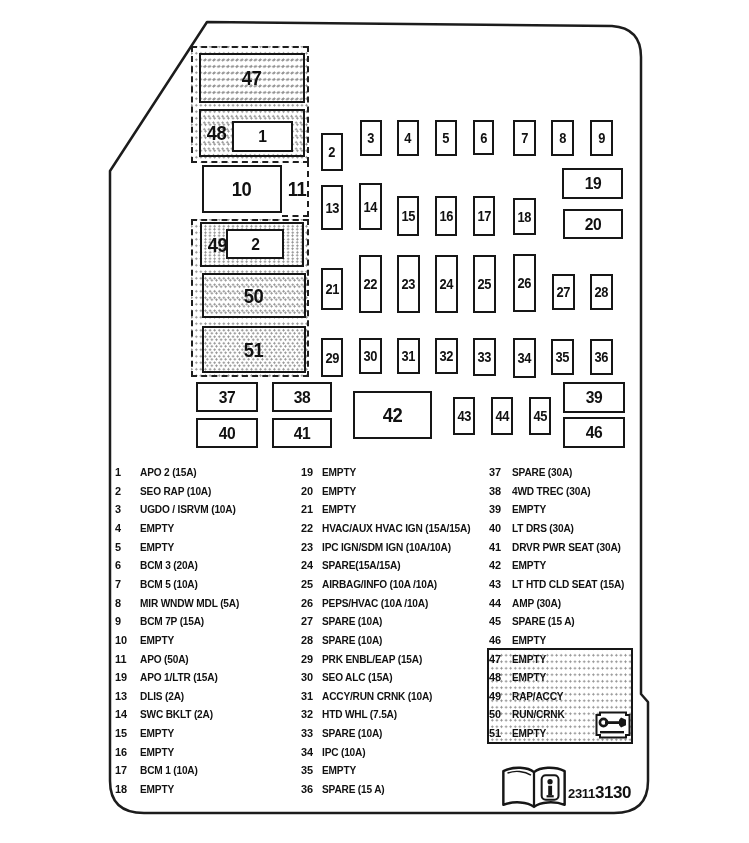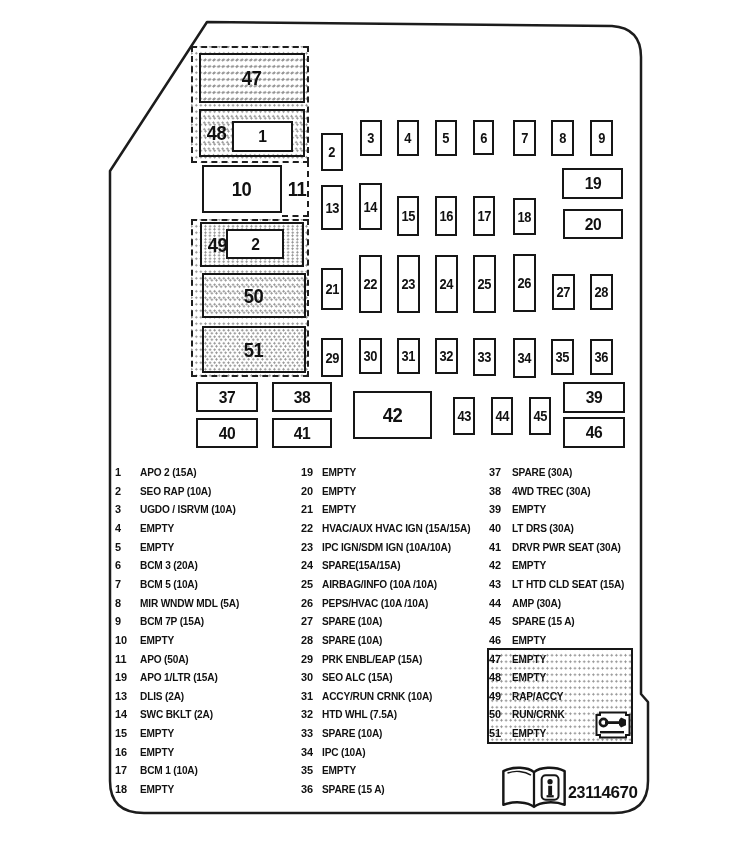--- a/index.html
+++ b/index.html
@@ -18,21 +18,21 @@
   .fuse.dotted-left{justify-content:flex-start;padding-left:5px;}
   .fuse .num{transform:scaleX(.92);letter-spacing:-.5px;line-height:1;}
   .legend-row{position:absolute;height:14px;font-size:11.5px;font-weight:bold;line-height:14px;white-space:nowrap;}
   .legend-row .n{position:absolute;left:0;top:0;transform:scaleX(.95);transform-origin:0 50%;}
   .legend-row .lbl{position:absolute;top:0;transform:scaleX(.88);transform-origin:0 50%;letter-spacing:-.2px;}
   .legend-box{position:absolute;left:487px;top:648px;width:146px;height:96px;
               border:2px solid #161616;box-sizing:border-box;}
   #wrench-wrap{position:absolute;left:595px;top:711px;width:36px;height:28px;}
   #book-wrap{position:absolute;left:500px;top:765px;width:68px;height:47px;}
   #partnum{position:absolute;left:568px;top:783px;display:flex;align-items:baseline;font-weight:bold;}
-  #partnum .pfx{font-size:16px;letter-spacing:-.3px;}
+  #partnum .pfx{font-size:13px;letter-spacing:-.3px;}
   #partnum .main{font-size:17px;letter-spacing:-.5px;}
 </style>
 </head>
 <body>
 
 <div id="stage">
 
   <svg class="layer" width="749" height="843" viewBox="0 0 749 843">
     <path d="M 207,22 L 612,26 Q 641,28 641,57 L 641,694 L 648,702 L 648,781
              Q 648,813 614,813 L 144,813 Q 110,813 110,781 L 110,171 Z" fill="#ffffff" stroke="#1c1c1c" stroke-width="2.5" stroke-linejoin="round"></path>
@@ -426,16 +426,16 @@
       <path d="M30,10 C24,6 14,5 7,8" fill="none" stroke="#161616" stroke-width="1.4"></path>
       <rect x="40.5" y="10" width="16.5" height="24" rx="4" fill="#fff" stroke="#161616" stroke-width="2"></rect>
       <circle cx="48.7" cy="16.3" r="2.6" fill="#161616"></circle>
       <rect x="46.9" y="20.3" width="3.8" height="9.2" fill="#161616"></rect>
       <rect x="45.3" y="29.5" width="7" height="2.2" fill="#161616"></rect>
     </svg>
   </div>
 
   <div id="partnum">
     <span class="pfx">2311</span>
-    <span class="main">4670</span>
+    <span class="main">3130</span>
   </div>
 
 </div>
 
 </body></html>

